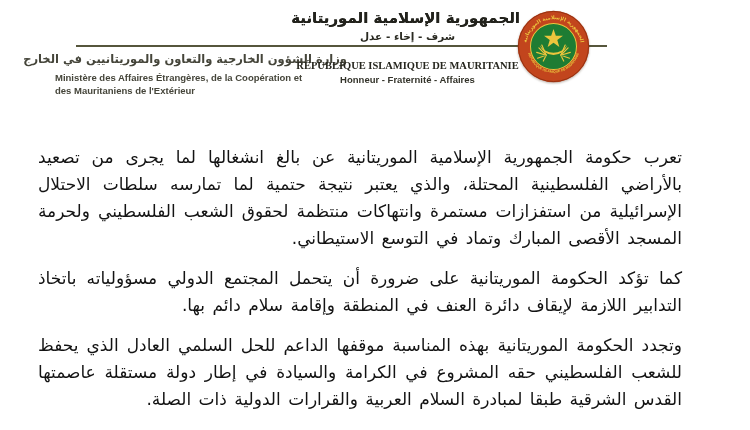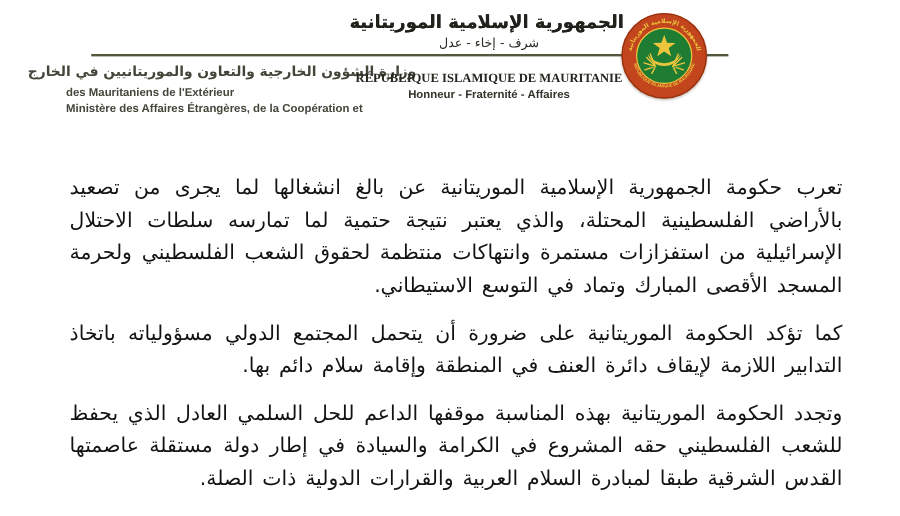--- a/index.html
+++ b/index.html
@@ -26,57 +26,57 @@
   }
   .republic{
     position:absolute;left:295px;top:9px;width:225px;text-align:center;z-index:2;
   }
   .republic .ar-title{
     direction:rtl;font-size:15px;font-weight:bold;color:#22221c;
     line-height:19px;white-space:nowrap;
     text-shadow:0 0 .5px #22221c;
   }
   .republic .ar-motto{
-    direction:rtl;font-size:10.5px;font-weight:normal;color:#2a2a22;line-height:14px;
+    direction:rtl;font-size:10.5px;font-weight:bold;color:#2a2a22;line-height:14px;
     margin-top:1px;
   }
   .republic .fr-title{
     font-family:Liberation Serif, serif;
     font-size:10.5px;font-weight:bold;color:#26261e;line-height:13px;
     margin-top:16px;white-space:nowrap;
   }
   .republic .fr-motto{
     font-family:"Liberation Sans","DejaVu Sans",sans-serif;
     font-size:9.5px;font-weight:bold;color:#33332a;line-height:12px;margin-top:2px;
   }
   .seal{
     position:absolute;left:517px;top:10px;width:73px;height:73px;z-index:3;
     filter:drop-shadow(0 1px 1px rgba(60,40,20,.35));
   }
   
   .body-text{
-    position:absolute;left:58px;top:144px;width:644px;
+    position:absolute;left:38px;top:144px;width:644px;
     direction:rtl;text-align:justify;
     font-size:17px;line-height:27px;color:#131313;
     word-spacing:2px;
   }
   .body-text p{margin:0 0 13px 0;}
   .body-text p:last-child{margin-bottom:0;}
 </style>
 </head>
 <body>
 
 <div class="page">
 
   <div class="rule" style="background: rgb(86, 86, 60);"></div>
 
   <div class="ministry">
     <div class="ar">وزارة الشؤون الخارجية والتعاون والموريتانيين في الخارج</div>
+    <div class="fr">Ministère des Affaires Étrangères, de la Coopération et</div>
     <div class="fr">des Mauritaniens de l'Extérieur</div>
-    <div class="fr">Ministère des Affaires Étrangères, de la Coopération et</div>
   </div>
 
   <div class="republic">
     <div class="ar-title">الجمهورية الإسلامية الموريتانية</div>
     <div class="ar-motto">شرف - إخاء - عدل</div>
     <div class="fr-title">RÉPUBLIQUE ISLAMIQUE DE MAURITANIE</div>
     <div class="fr-motto">Honneur - Fraternité - Affaires</div>
   </div>
 
   <div class="seal">

